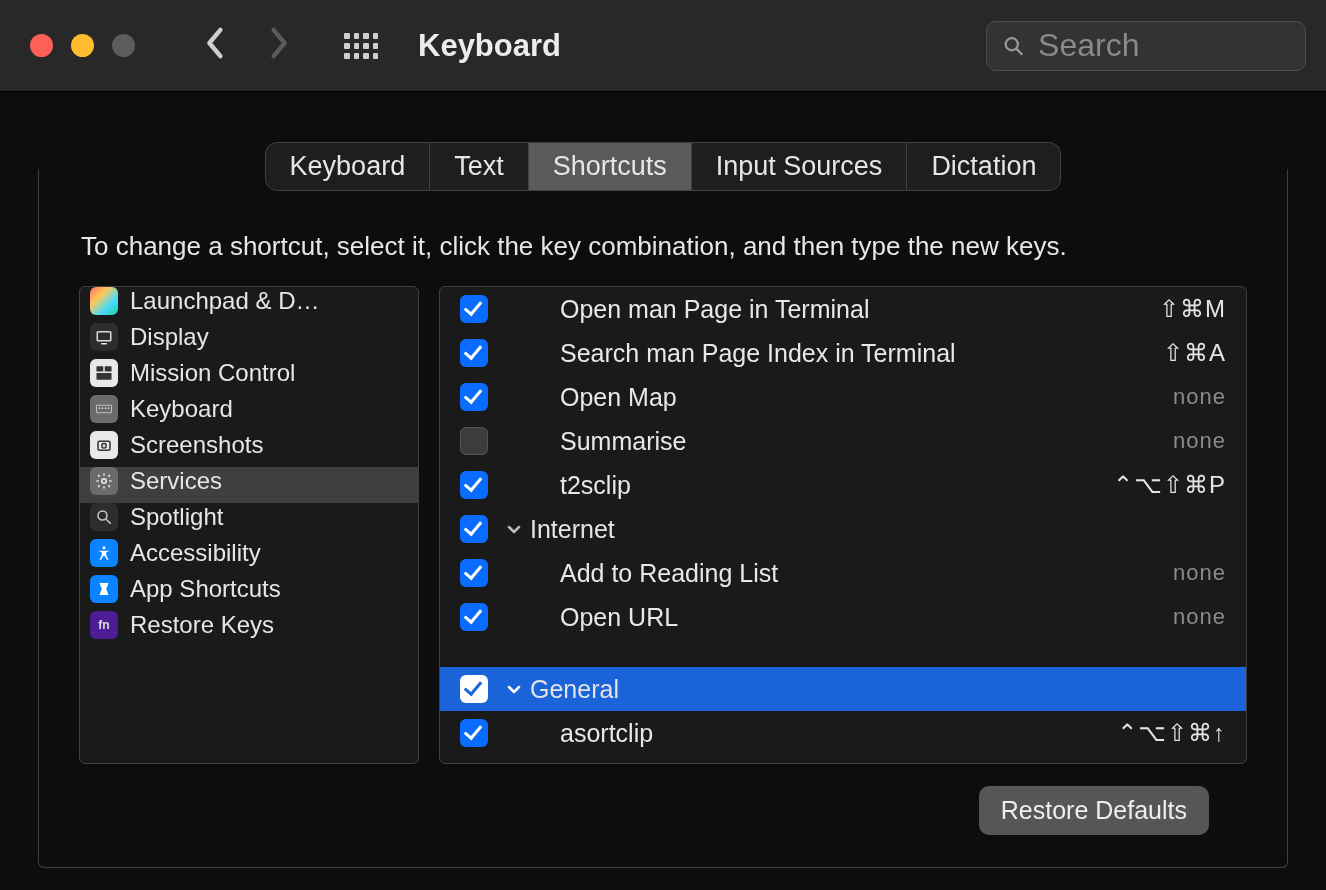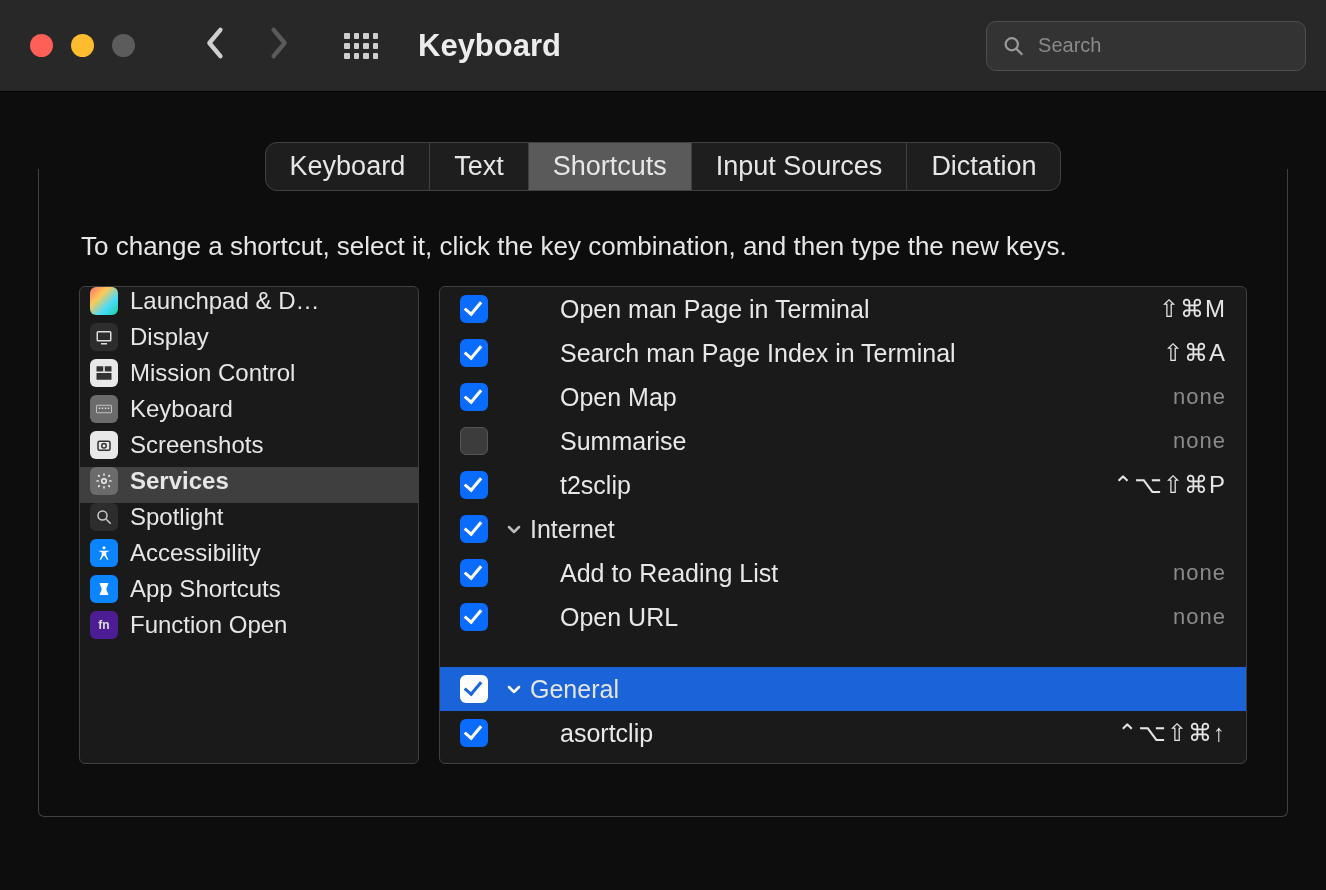--- a/index.html
+++ b/index.html
@@ -28,42 +28,42 @@
   .tl.max     { background: #5c5c5c; }
   .nav-arrows { display:flex; gap:40px; margin-left: 70px; }
   .nav-arrow svg { width: 22px; height: 34px; }
   .nav-arrow.disabled svg { stroke: #5a5a5a; }
   .nav-arrow.enabled  svg { stroke: #cfcfcf; }
   .grid-icon { margin-left: 55px; display: grid; grid-template-columns: repeat(4,1fr); grid-auto-rows: 1fr; gap:4px; width:34px; height:26px; }
   .grid-icon span { background:#cfcfcf; border-radius:1px; }
   .title { margin-left: 40px; font-size: 31px; font-weight: 700; color:#ececec; }
   .search-wrap { margin-left:auto; width: 320px; height:50px; background:#333; border:1px solid #4e4e4e; border-radius:10px; display:flex; align-items:center; padding:0 16px; gap:14px; }
   .search-wrap svg { width:24px; height:24px; stroke:#9a9a9a; fill:none; }
-  .search-wrap input { background:transparent; border:none; outline:none; color:#bef264; font-size:20px; width:100%; }
+  .search-wrap input { background:transparent; border:none; outline:none; color:#bef264; font-size:32px; width:100%; }
   .search-wrap input::placeholder { color:#8a8a8a; }
 
   
   .tabs {
     display:flex; justify-content:center; margin-top:50px;
   }
   .seg {
     display:flex; background:#1e1e1e; border:1px solid #414141; border-radius:12px; overflow:hidden;
   }
   .seg-item {
     padding: 8px 24px; font-size:27px; color:#e6e6e6; border-right:1px solid #414141;
   }
   .seg-item:last-child { border-right:none; }
   .seg-item.active { background:#5a5a5a; }
 
   
   .content-frame {
     margin: 0 38px;
     border:1px solid #404040; border-top:none;
     border-radius:0 0 6px 6px;
-    padding: 28px 0 52px;
+    padding: 28px 0 32px;
     position: relative;
     top: -22px;
     padding-top: 48px;
   }
   .instruction {
     font-size: 26px; color:#e6e6e6; padding: 14px 42px 24px;
   }
   .panes {
     display:flex; gap:20px; padding: 0 40px;
   }
@@ -74,21 +74,21 @@
     border:1px solid #404040; border-radius:6px;
     background:#1a1a1a;
     overflow:hidden;
   }
   .sb-item {
     display:flex; gap:12px;
     height:36px; padding:0 10px;
     font-size:24px; color:#e6e6e6;
     white-space:nowrap; overflow:hidden; text-overflow:ellipsis;
   }
-  .sb-item.selected { background:#3f3f3f;font-weight:bold; }
+  .sb-item.selected { background:#3f3f3f; }
   .sb-icon {
     width:28px; height:28px; border-radius:6px; flex-shrink:0;
     display:flex; align-items:center; justify-content:center;
     font-size:16px; color:#fff;
   }
   .sb-icon svg { width:18px; height:18px; }
 
   
   .ic-launchpad { background: linear-gradient(135deg,#ff6b6b,#feca57,#48dbfb,#1dd1a1); }
   .ic-display   { background:#2d2d2d; }
@@ -279,21 +279,21 @@
         <div class="sb-item">
           <span class="sb-icon ic-app">
             <svg viewBox="0 0 24 24" fill="#fff">
               <path d="M6 4h12l-3 8 3 8H6l3-8z"></path>
             </svg>
           </span>
           <span>App Shortcuts</span>
         </div>
         <div class="sb-item">
           <span class="sb-icon ic-fn" style="font-size: 12px; font-weight: 600; color: rgb(221, 221, 221);">fn</span>
-          <span>Function Open</span>
+          <span>Restore Keys</span>
         </div>
       </div>
     <div class="detail" id="detail">
         <div class="row">
           <span class="cb checked"></span>
           <span class="indent-spacer"></span>
           <span class="label">Open man Page in Terminal</span>
           <span class="shortcut">⇧⌘M</span>
         </div>
         <div class="row">
@@ -357,13 +357,16 @@
           <span class="shortcut">⌃⌥⇧⌘↑</span>
         </div>
         <div class="row">
           <span class="cb checked"></span>
           <span class="indent-spacer"></span>
           <span class="label">dsortclip</span>
           <span class="shortcut">⌃⌥⇧⌘↓</span>
         </div>
       </div>
   </div>
+  <div class="footer">
+    <button class="restore-btn">Restore Defaults</button>
+  </div>
 </div>
 
 </body></html>

